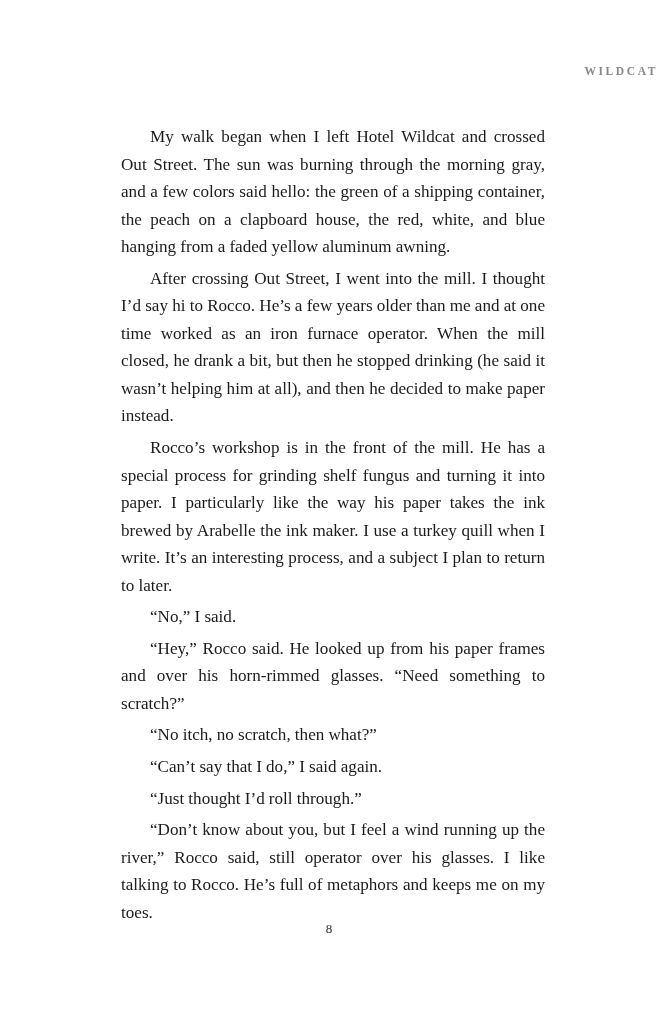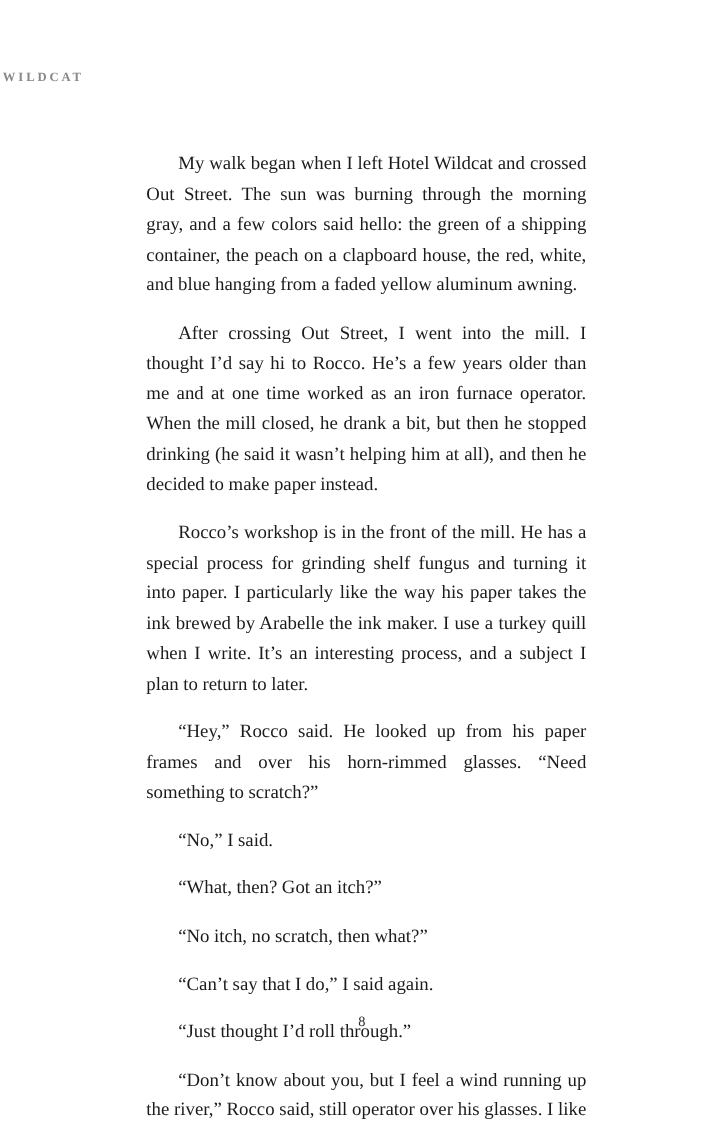--- a/index.html
+++ b/index.html
@@ -22,41 +22,41 @@
     inset: 0;
     background: #ffffff;
   }
 
   
   .running-head {
     position: absolute;
     top: 66px;
     left: 0;
     width: 658px;
-    text-align: left;
+    text-align: right;
     font-family: "Liberation Serif", "DejaVu Serif", serif;
     font-size: 11.5px;
     font-weight: 700;
     letter-spacing: 2.6px;
     text-indent: 2.6px;
     color: #878787;
     line-height: 1;
     white-space: pre;
   }
 
   
   .text-block {
     position: absolute;
     left: 117px;
     top: 119px;
     width: 432px;
   }
 
   .para {
-    margin: 16px;
+    margin: 4px;
     font-size: 17.1px;
     line-height: 27.55px;
     color: #1b1b1b;
     text-align: justify;
     text-justify: inter-word;
     text-indent: 29px;
     word-spacing: -0.1px;
     hyphens: none;
   }
   .para:last-child {
@@ -84,23 +84,22 @@
 <body>
 
 <div class="page">
 
   <div class="running-head">WILDCAT</div>
 
   <div class="text-block">
     <p class="para">My walk began when I left Hotel Wildcat and crossed Out Street. The sun was burning through the morning gray, and a few colors said hello: the green of a shipping container, the peach on a clapboard house, the red, white, and blue hanging from a faded yellow aluminum awning.</p>
     <p class="para">After crossing Out Street, I went into the mill. I thought I’d say hi to Rocco. He’s a few years older than me and at one time worked as an iron furnace operator. When the mill closed, he drank a bit, but then he stopped drinking (he said it wasn’t helping him at all), and then he decided to make paper instead.</p>
     <p class="para">Rocco’s workshop is in the front of the mill. He has a special process for grinding shelf fungus and turning it into paper. I particularly like the way his paper takes the ink brewed by Arabelle the ink maker. I use a turkey quill when I write. It’s an interesting process, and a subject I plan to return to later.</p>
+    <p class="para short">“No,” I said.</p>
     <p class="para">“Hey,” Rocco said. He looked up from his paper frames and over his horn-rimmed glasses. “Need something to scratch?”</p>
-    <p class="para short">“No,” I said.</p>
-    <p class="para short">“What, then? Got an itch?”</p>
     <p class="para short">“No itch, no scratch, then what?”</p>
     <p class="para short">“Can’t say that I do,” I said again.</p>
     <p class="para short">“Just thought I’d roll through.”</p>
     <p class="para">“Don’t know about you, but I feel a wind running up the river,” Rocco said, still operator over his glasses. I like talking to Rocco. He’s full of metaphors and keeps me on my toes.</p>
   </div>
 
   <div class="folio">8</div>
 
 </div>
 

